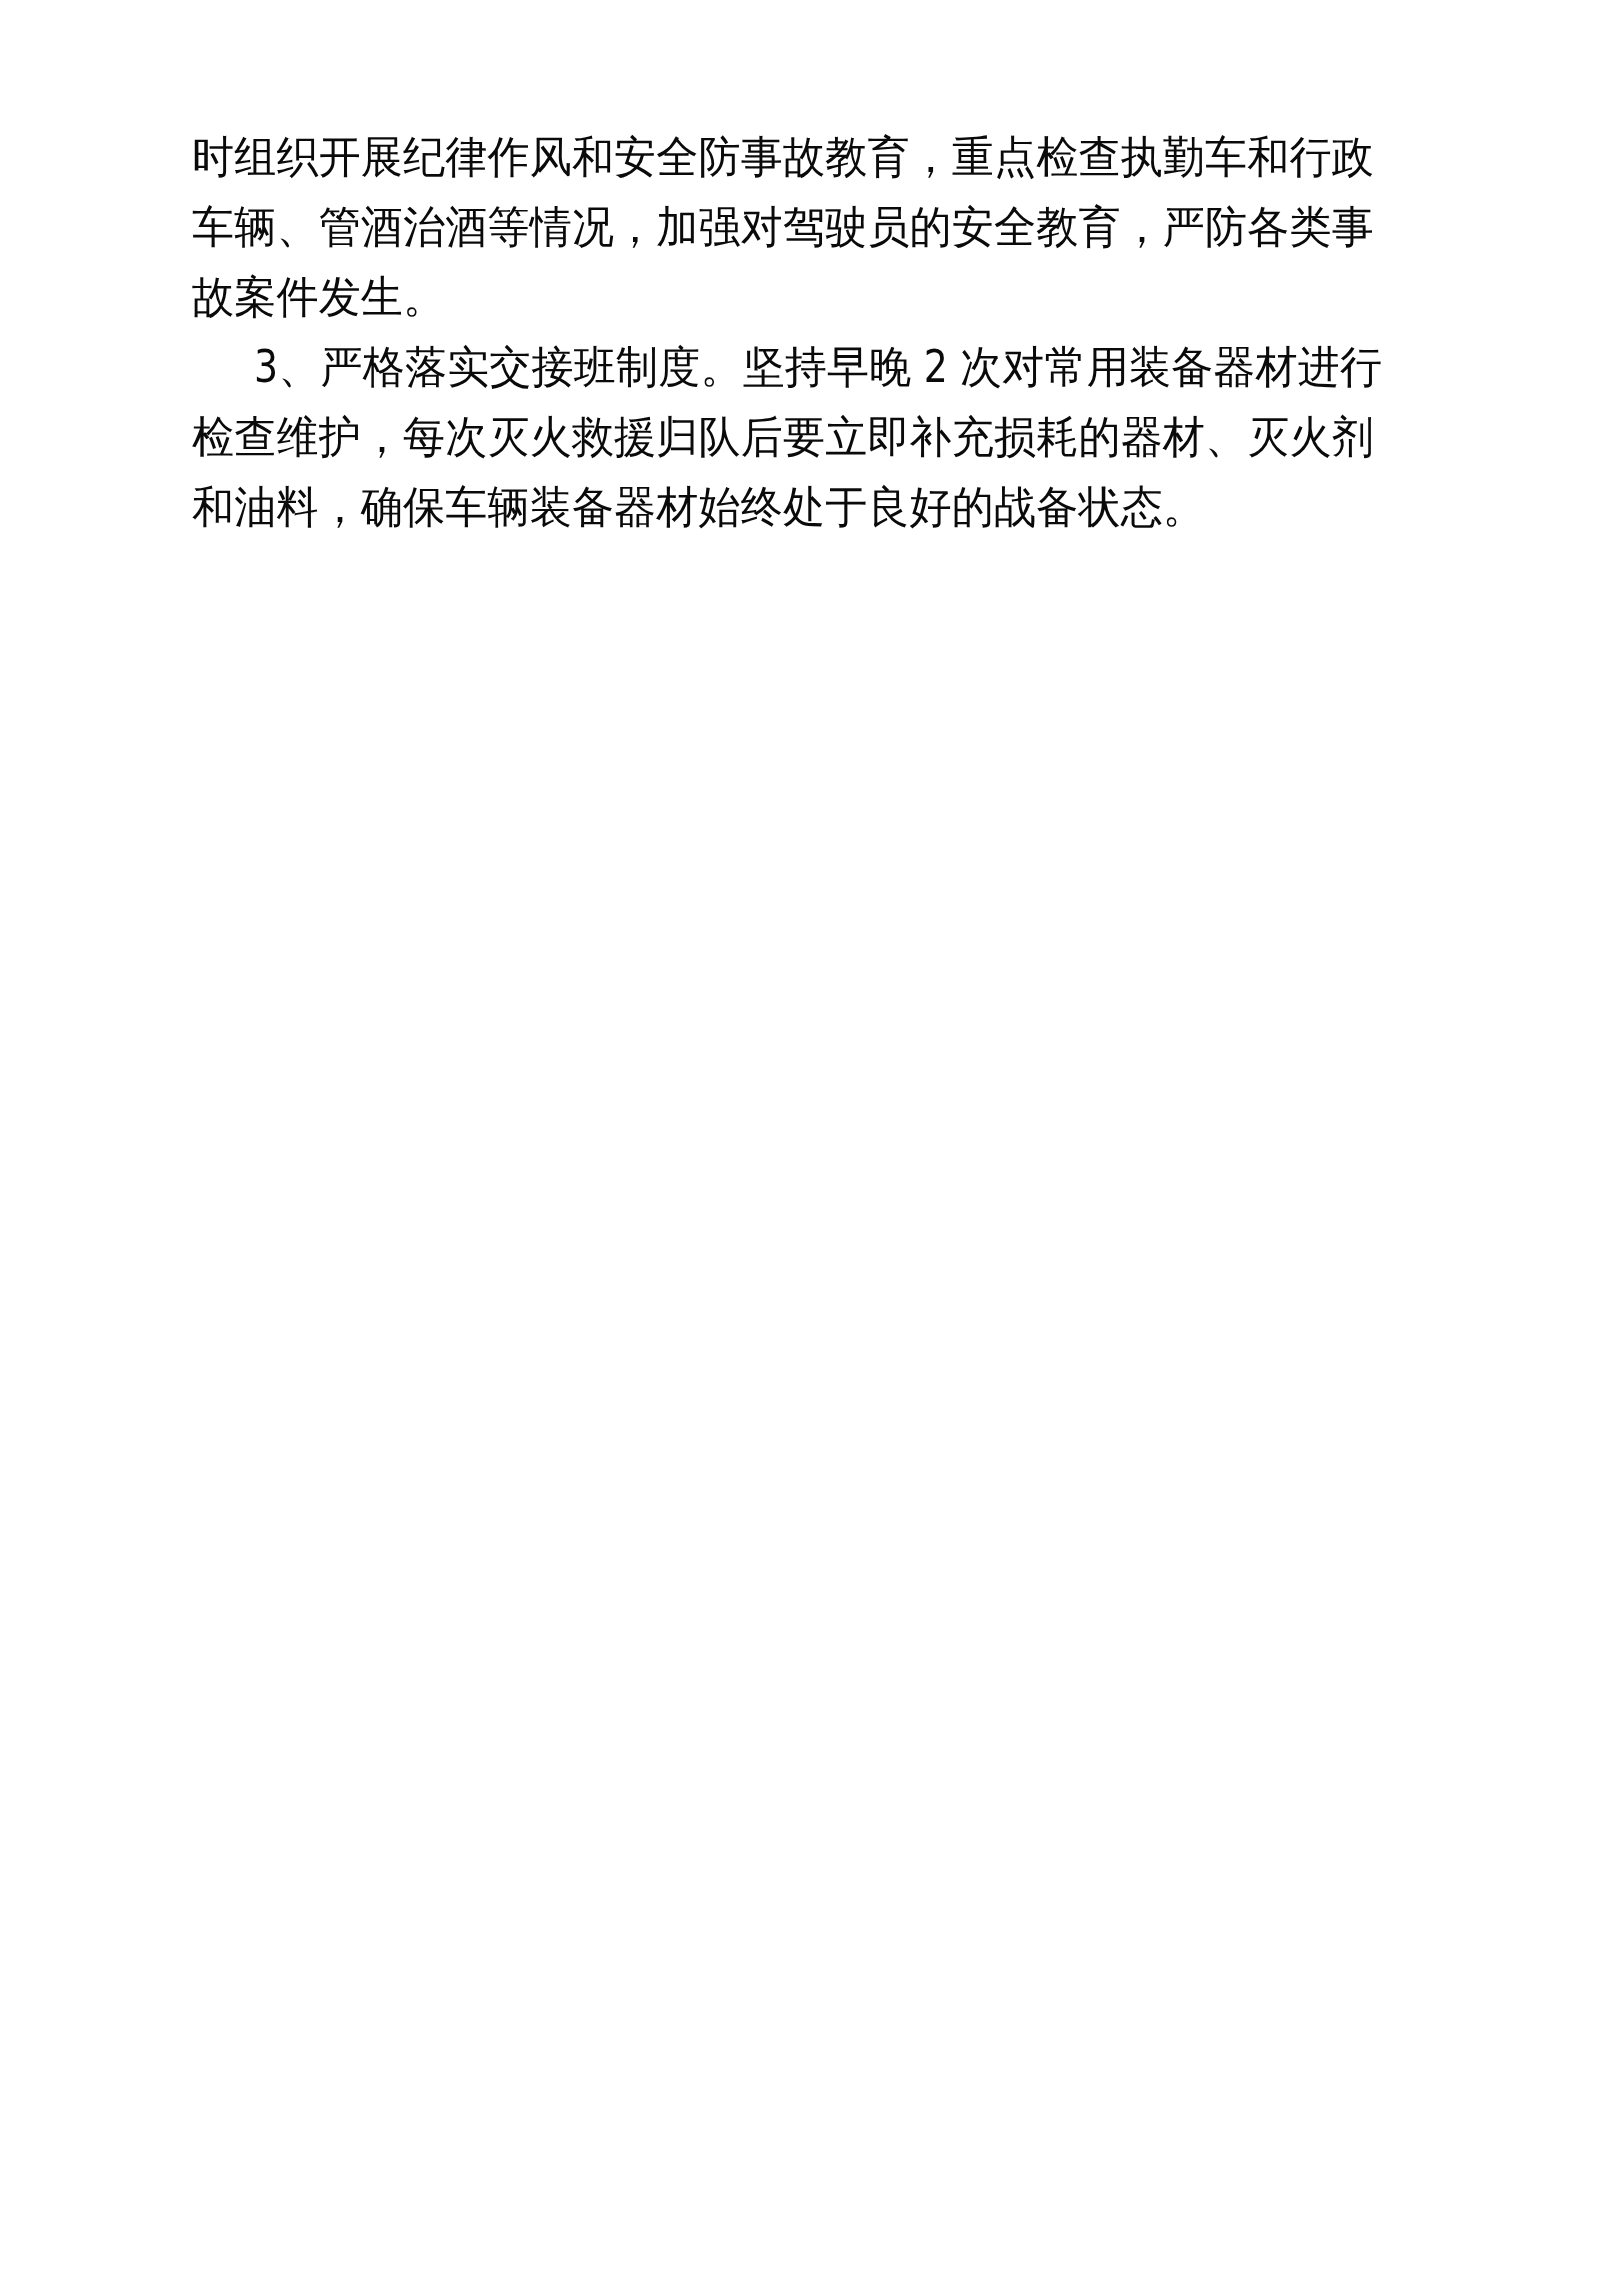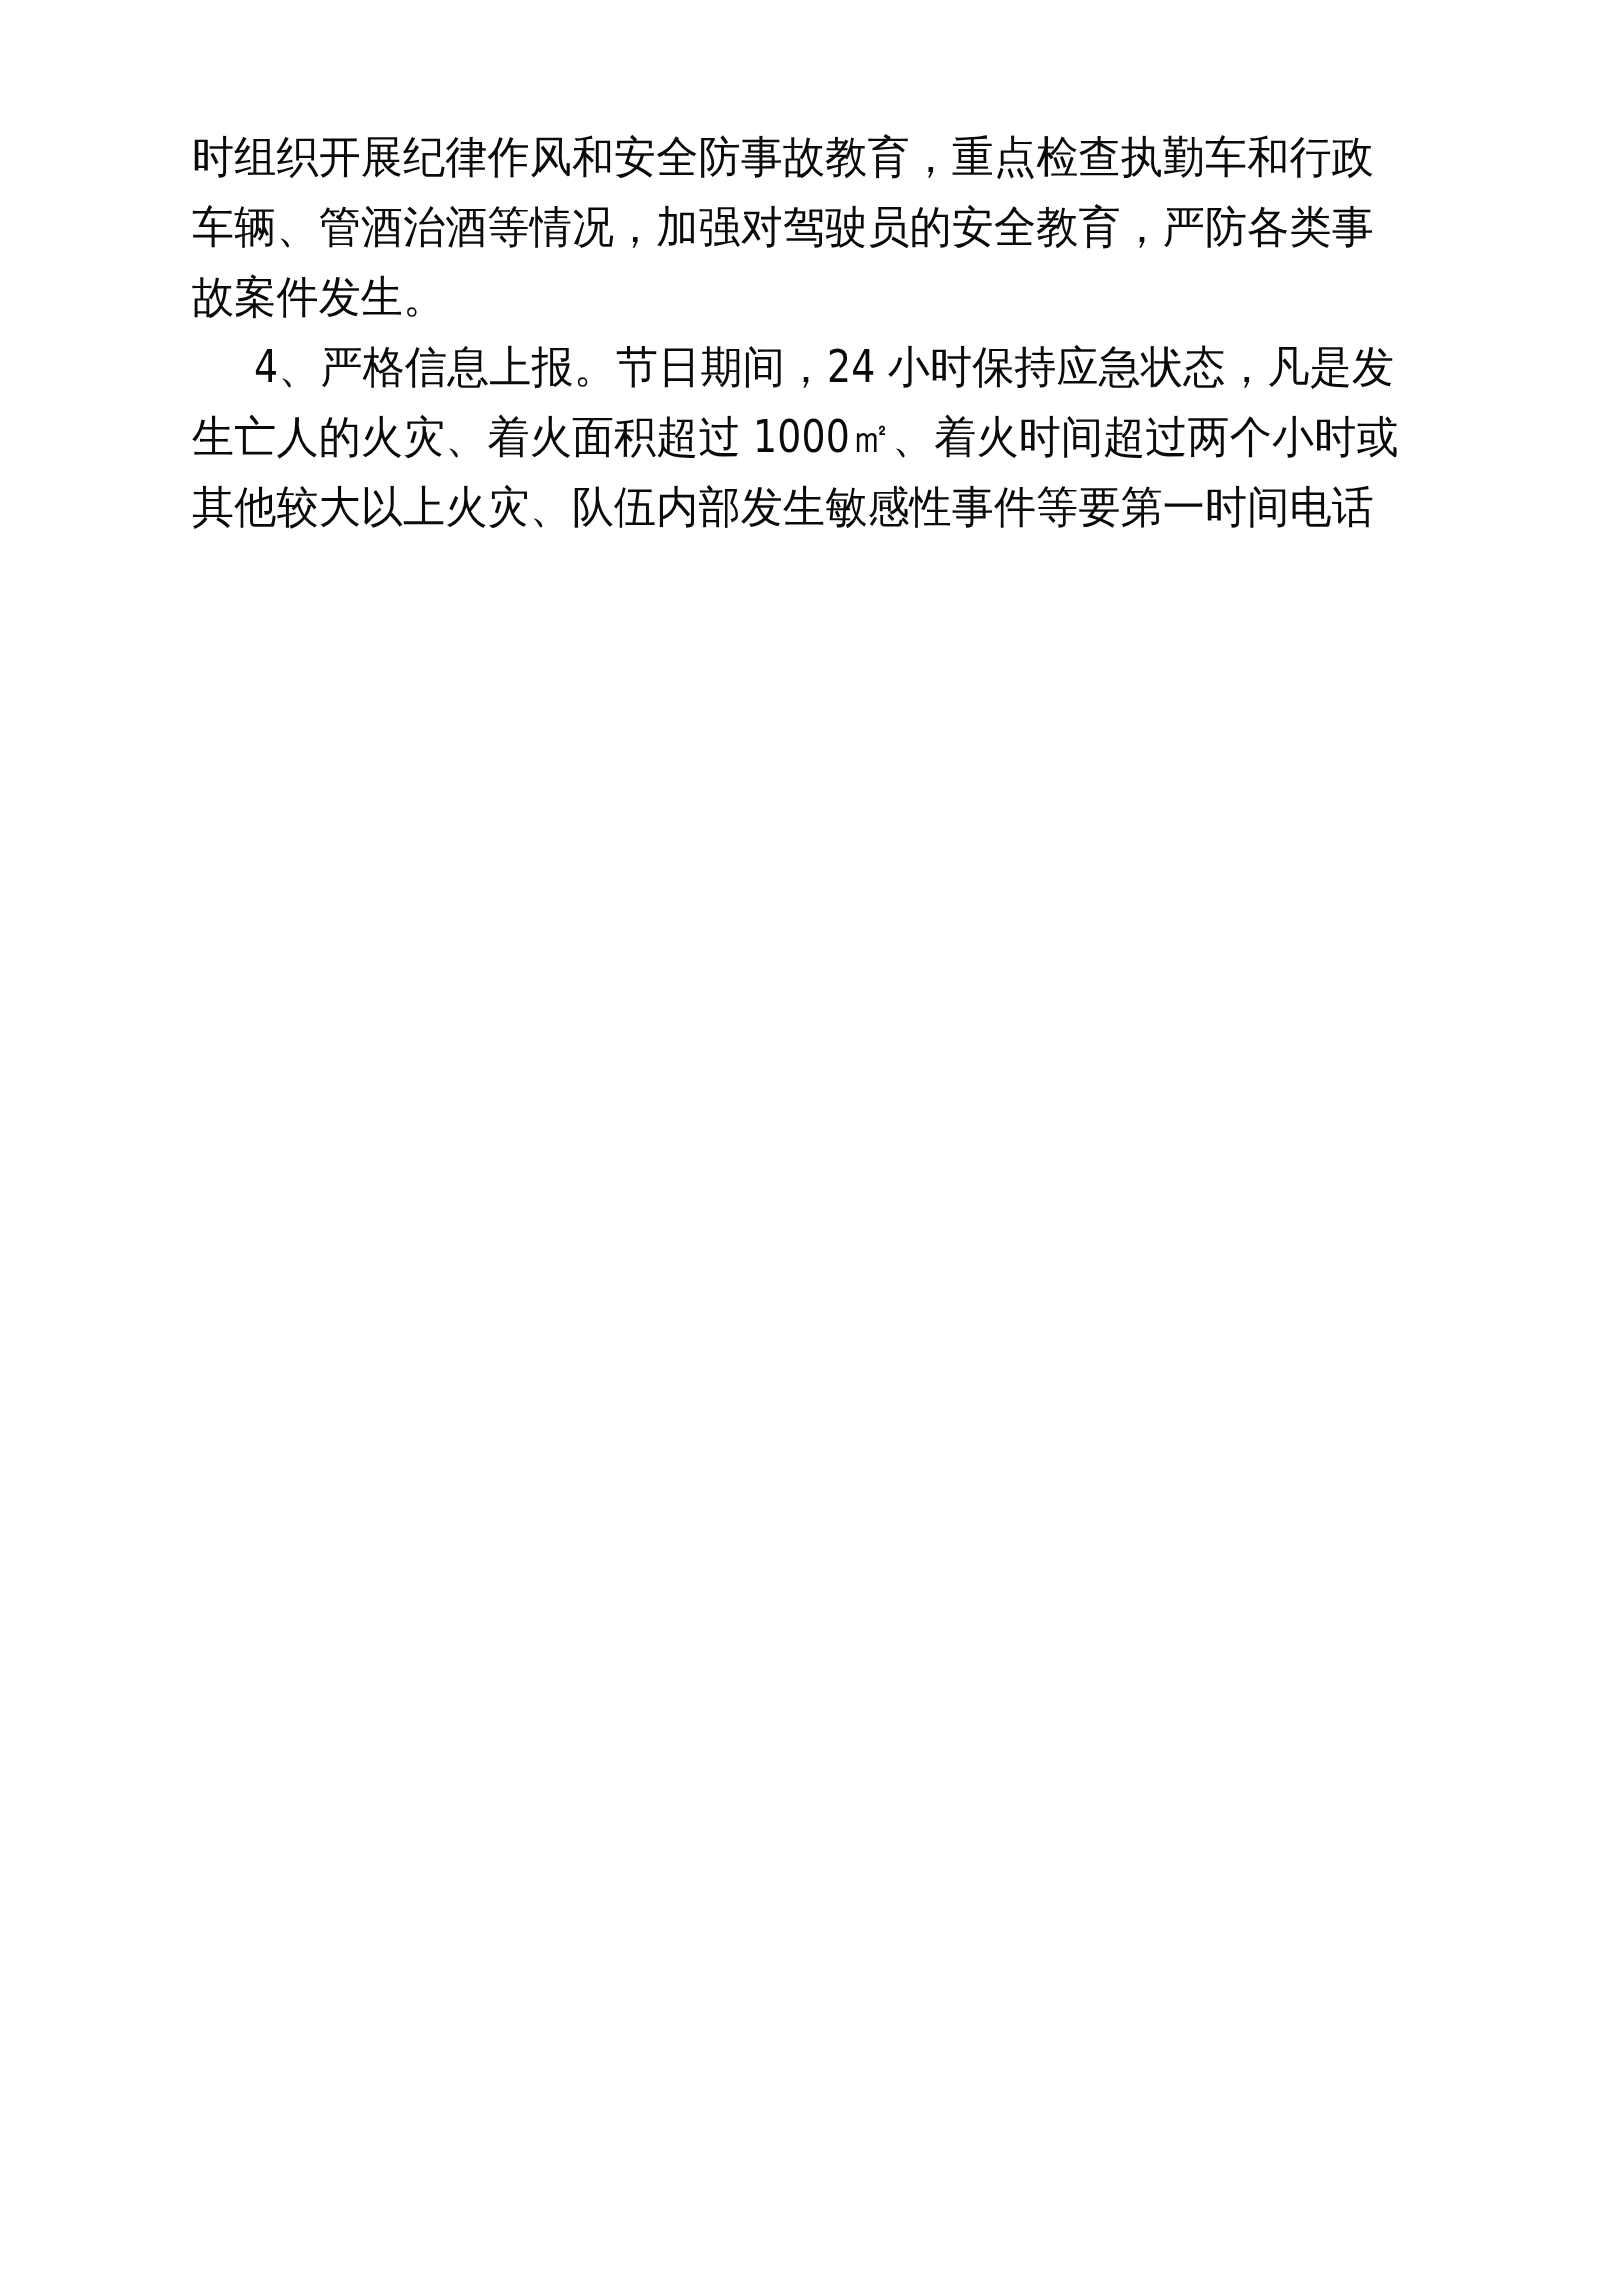--- a/index.html
+++ b/index.html
@@ -60,19 +60,19 @@
 <body>
 
 <div class="page">
   <div class="doc-body" id="doc-body">
       <div class="para">
         <div class="line body-hei">时组织开展纪律作风和安全防事故教育，重点检查执勤车和行政</div>
         <div class="line body-hei">车辆、管酒治酒等情况，加强对驾驶员的安全教育，严防各类事</div>
         <div class="line body-hei">故案件发生。</div>
       </div>
       <div class="para">
-        <div class="line body-hei indent">4、严格信息上报。节日期间，24 小时保持应急状态，凡是发</div>
-        <div class="line body-hei">生亡人的火灾、着火面积超过 1000㎡、着火时间超过两个小时或</div>
-        <div class="line body-hei">其他较大以上火灾、队伍内部发生敏感性事件等要第一时间电话</div>
+        <div class="line body-hei indent">3、严格落实交接班制度。坚持早晚 2 次对常用装备器材进行</div>
+        <div class="line body-hei">检查维护，每次灭火救援归队后要立即补充损耗的器材、灭火剂</div>
+        <div class="line body-hei">和油料，确保车辆装备器材始终处于良好的战备状态。</div>
       </div>
     </div>
 </div>
 
 
 </body></html>

